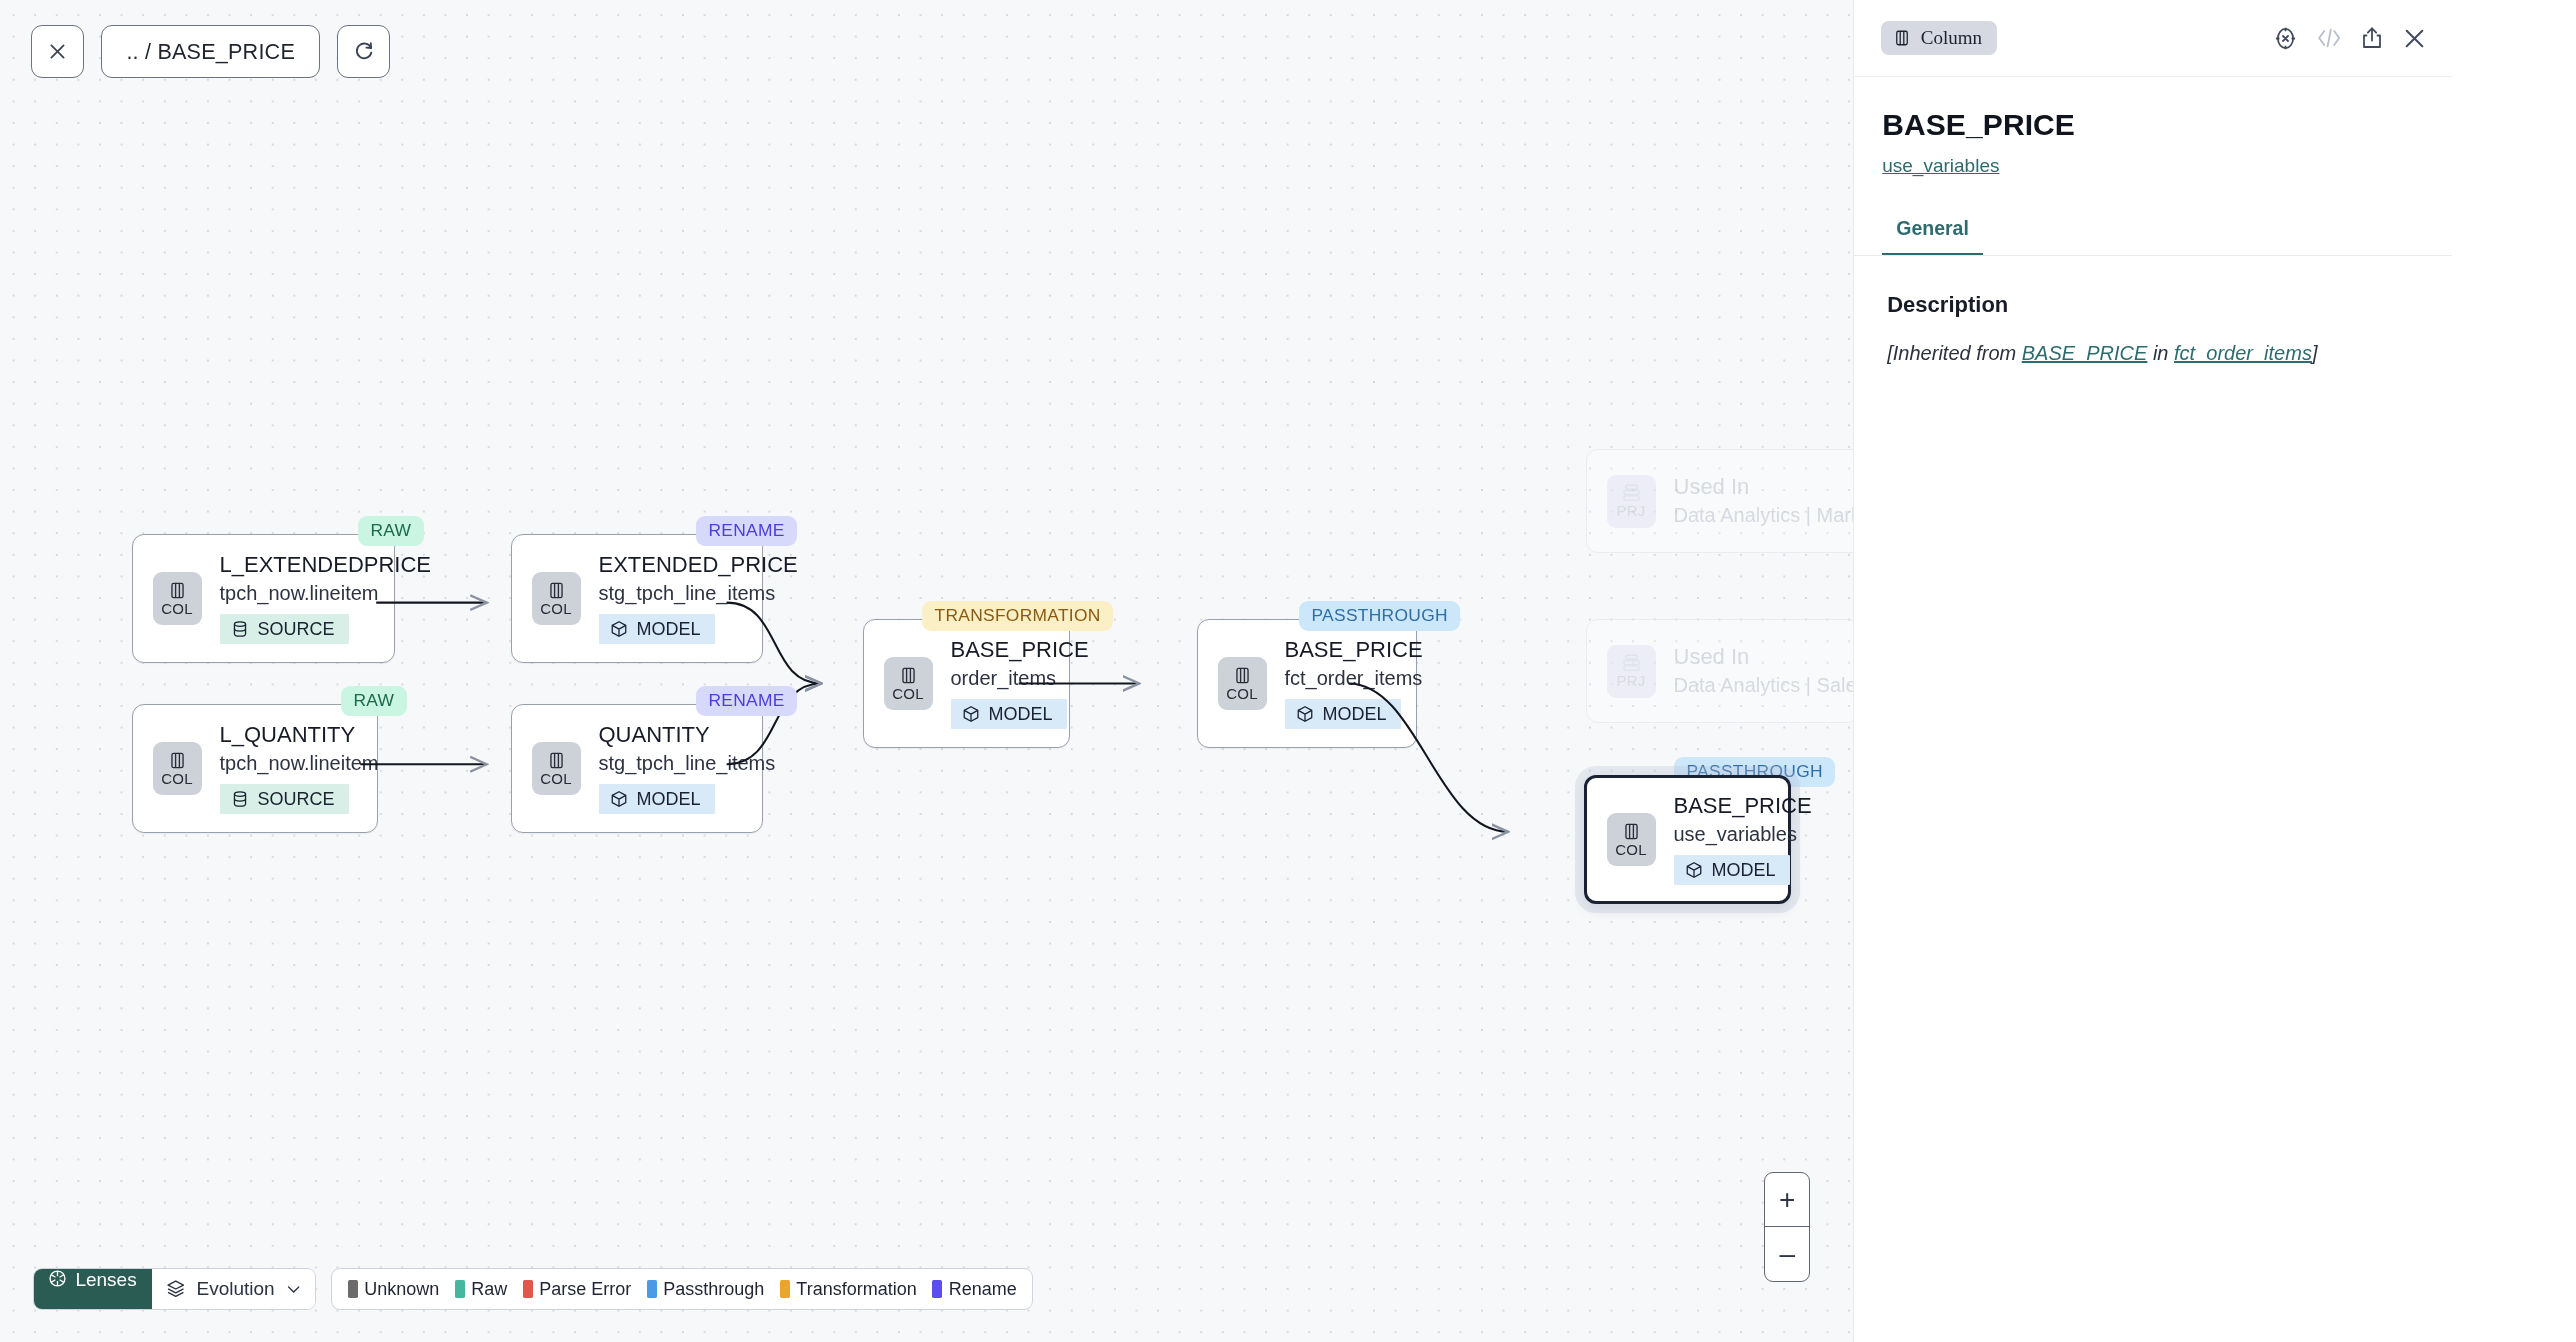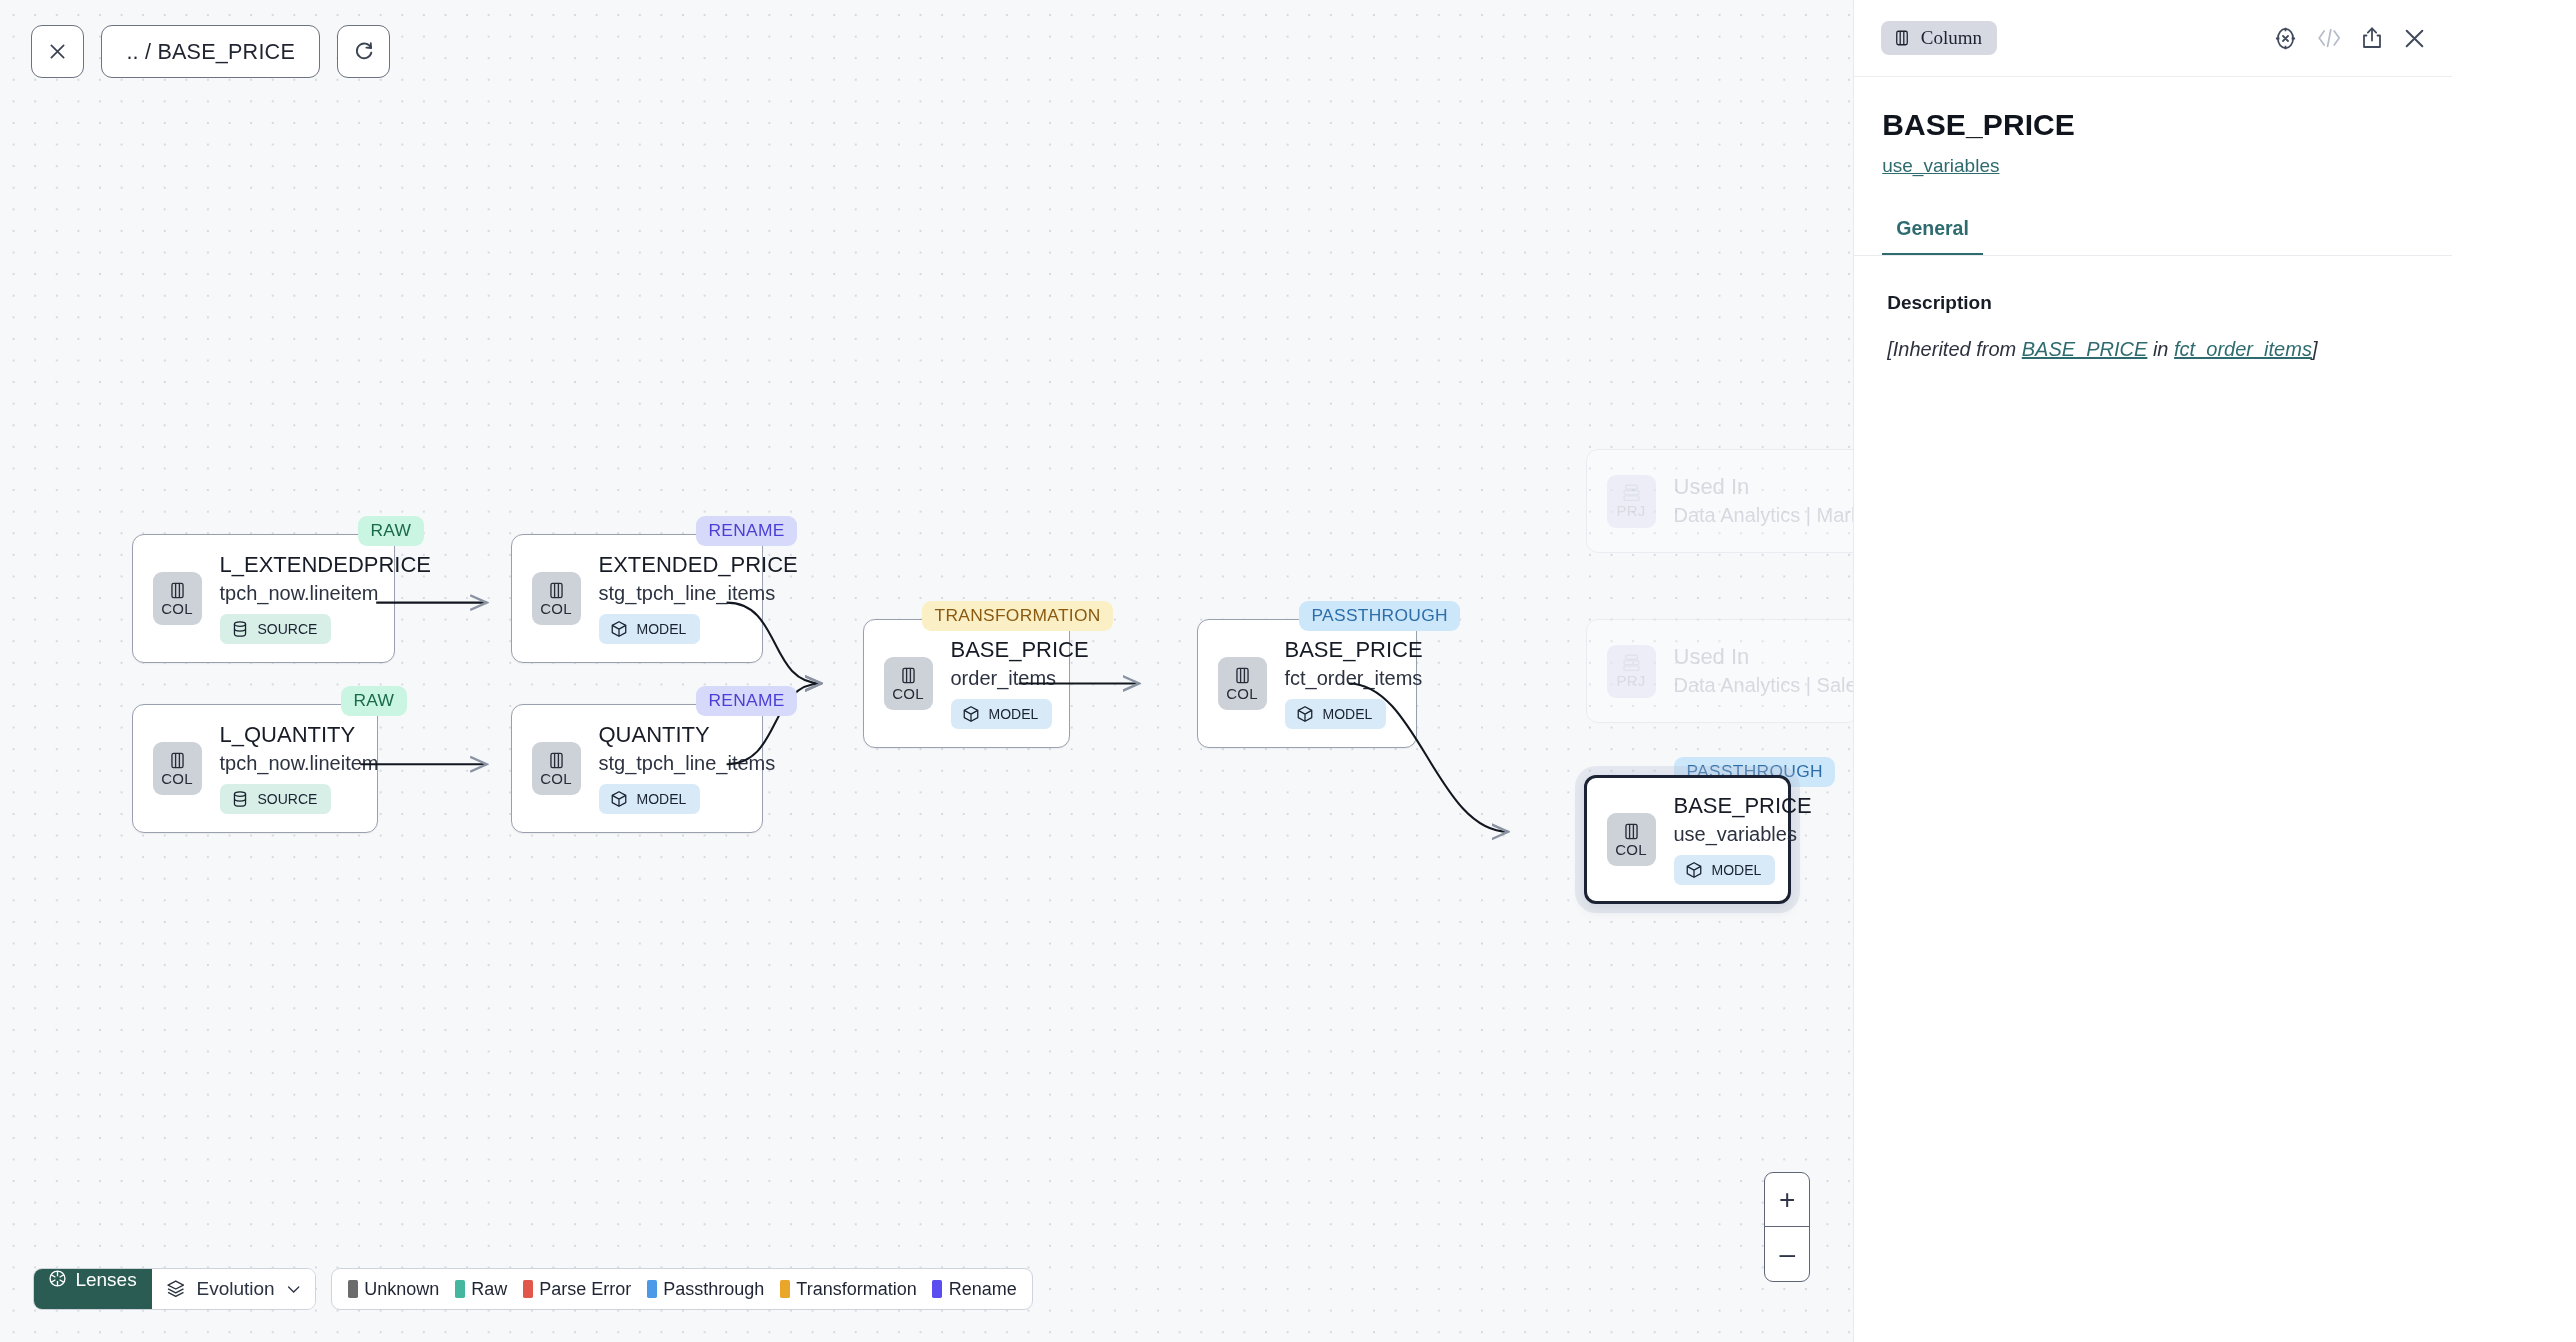--- a/index.html
+++ b/index.html
@@ -58,21 +58,21 @@
   .ghost .kind-badge .kb-txt { color: #c6cad2; }
   .ghost .kind-badge svg { opacity: .45; }
 
   .node-body { display: flex; flex-direction: column; gap: 4.2px; min-width: 0; }
   .node-title { font-size: 22px; color: #161b26; line-height: 1.12; white-space: nowrap; }
   .node-sub   { font-size: 20px; color: #2c3240; line-height: 1.12; white-space: nowrap; }
   .ghost .node-title, .ghost .node-sub { color: #c3c8d1; }
 
   .chip {
     margin-top: 5.6px; align-self: flex-start; display: inline-flex; align-items: center; gap: 9px;
-    border-radius: 7px; padding: 5.6px 14px 5.6px 11px; font-size: 14px; line-height: 1; white-space: nowrap;
+    border-radius: 1px; padding: 5.6px 14px 5.6px 11px; font-size: 18px; line-height: 1; white-space: nowrap;
   }
   .chip.source { background: #d8efe8; color: #1a2230; }
   .chip.model  { background: #d8eaf8; color: #1a2230; }
 
   .tag {
     position: absolute; border-radius: 9px; padding: 6.3px 12.5px;
     font-size: 17.4px; line-height: 1; letter-spacing: 0.3px; white-space: nowrap; z-index: 5;
   }
   .tag.raw            { background: #c9f5e2; color: #1a6a4c; }
   .tag.rename         { background: #d7d9fb; color: #4c3fd6; }
@@ -132,21 +132,21 @@
     display: inline-block; margin: 13.2px 0 0 28px; font-size: 19px;
     color: #2e6b6e; text-decoration: underline; cursor: pointer;
   }
 
   .tabs { margin-top: 40px; padding: 0 28px; border-bottom: 1.4px solid #e9ebef; display: flex; }
   .tab {
     font-size: 19.5px; color: #2e6b6e; font-weight: bold; padding: 0 14px 12.5px 14px;
     border-bottom: 2.8px solid #2e6b6e; cursor: pointer;
   }
 
-  .sec-title { font-size: 19px; font-weight: bold; color: #171c27; margin: 36px 0 11px 33px; }
+  .sec-title { font-size: 22px; font-weight: bold; color: #171c27; margin: 36px 0 11px 33px; }
   .desc {
     margin: 21px 33px 0 33px; font-size: 21px; font-style: italic; color: #171c27; line-height: 1.42;
   }
   .desc-inherit { margin: 21px 33px 0 33px; font-size: 20px; font-style: italic; color: #2b313d; line-height: 1.4; }
   .desc-inherit a { color: #2e6b6e; text-decoration: underline; cursor: pointer; }
 </style>
 </head>
 <body>
 
 <div id="root">

